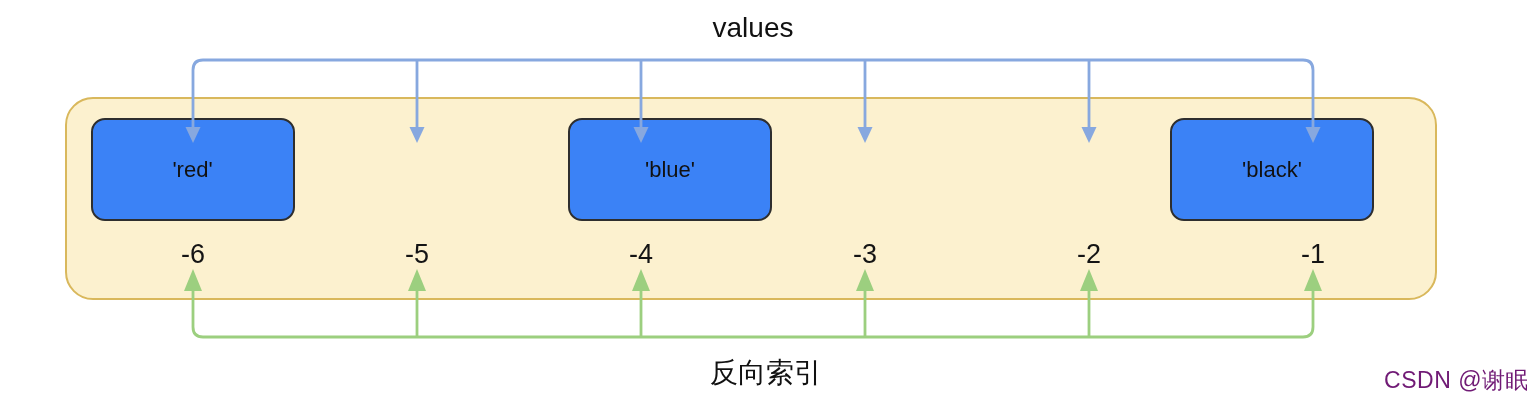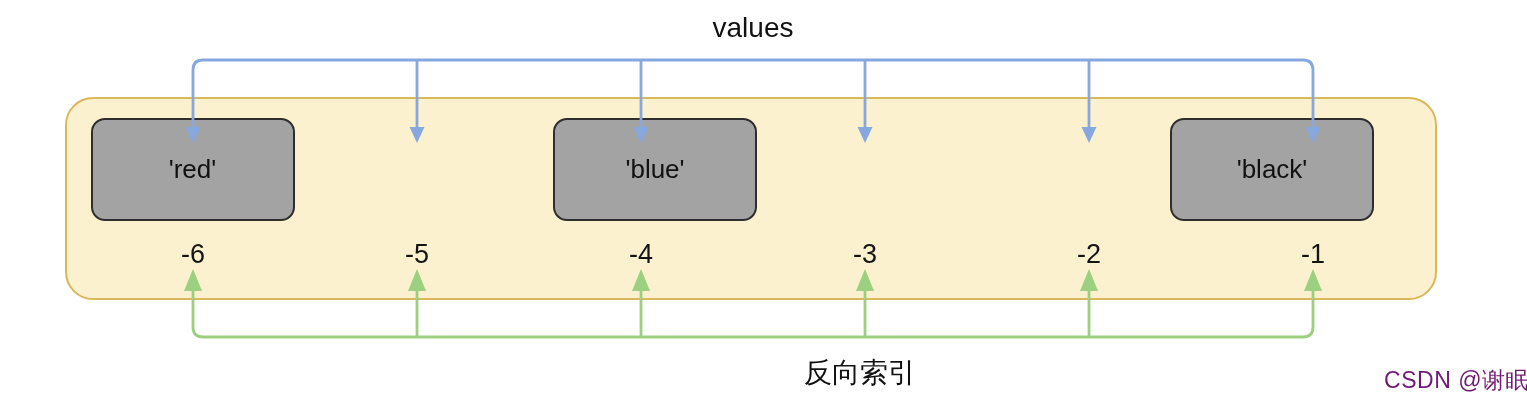--- a/index.html
+++ b/index.html
@@ -33,27 +33,27 @@
     height: 199px;
     background: #FCF1CF;
     border: 2px solid #D9B85C;
     border-radius: 28px;
   }
   .value-cell {
     position: absolute;
     top: 118px;
     width: 200px;
     height: 99px;
-    background: #a3a3a3;
+    background: #3b82f6;
     border: 2.5px solid #2e2e2e;
     border-radius: 14px;
     display: flex;
     align-items: center;
     justify-content: center;
-    font-size: 26px;
+    font-size: 22px;
     color: #111111;
   }
   .index-label {
     position: absolute;
     top: 239px;
     width: 120px;
     margin-left: -60px;
     text-align: center;
     font-size: 27px;
     font-weight: 500;
@@ -63,21 +63,21 @@
     position: absolute;
     left: 0;
     top: 0;
     pointer-events: none;
   }
   .bottom-label {
     position: absolute;
     left: 616px;
     top: 354px;
     width: 300px;
-    text-align: right;
+    text-align: center;
     font-size: 28px;
     color: #111111;
   }
   .watermark {
     position: absolute;
     right: 7px;
     top: 365px;
     width: 300px;
     text-align: right;
     font-size: 23px;
@@ -88,21 +88,21 @@
 </head>
 <body>
 
 <div class="canvas">
 
   <div class="title">values</div>
 
   <div class="container-box"></div>
 
   <div class="value-cell" style="left:90.5px">'red'</div>
-  <div class="value-cell" style="left:553px">'blue'</div>
+  <div class="value-cell" style="left:568px">'blue'</div>
   <div class="value-cell" style="left:1170px">'black'</div>
 
   <div class="index-label" style="left:193px">-6</div>
   <div class="index-label" style="left:417px">-5</div>
   <div class="index-label" style="left:641px">-4</div>
   <div class="index-label" style="left:865px">-3</div>
   <div class="index-label" style="left:1089px">-2</div>
   <div class="index-label" style="left:1313px">-1</div>
 
   <svg class="arrows-svg" width="1527" height="403" viewBox="0 0 1527 403">

